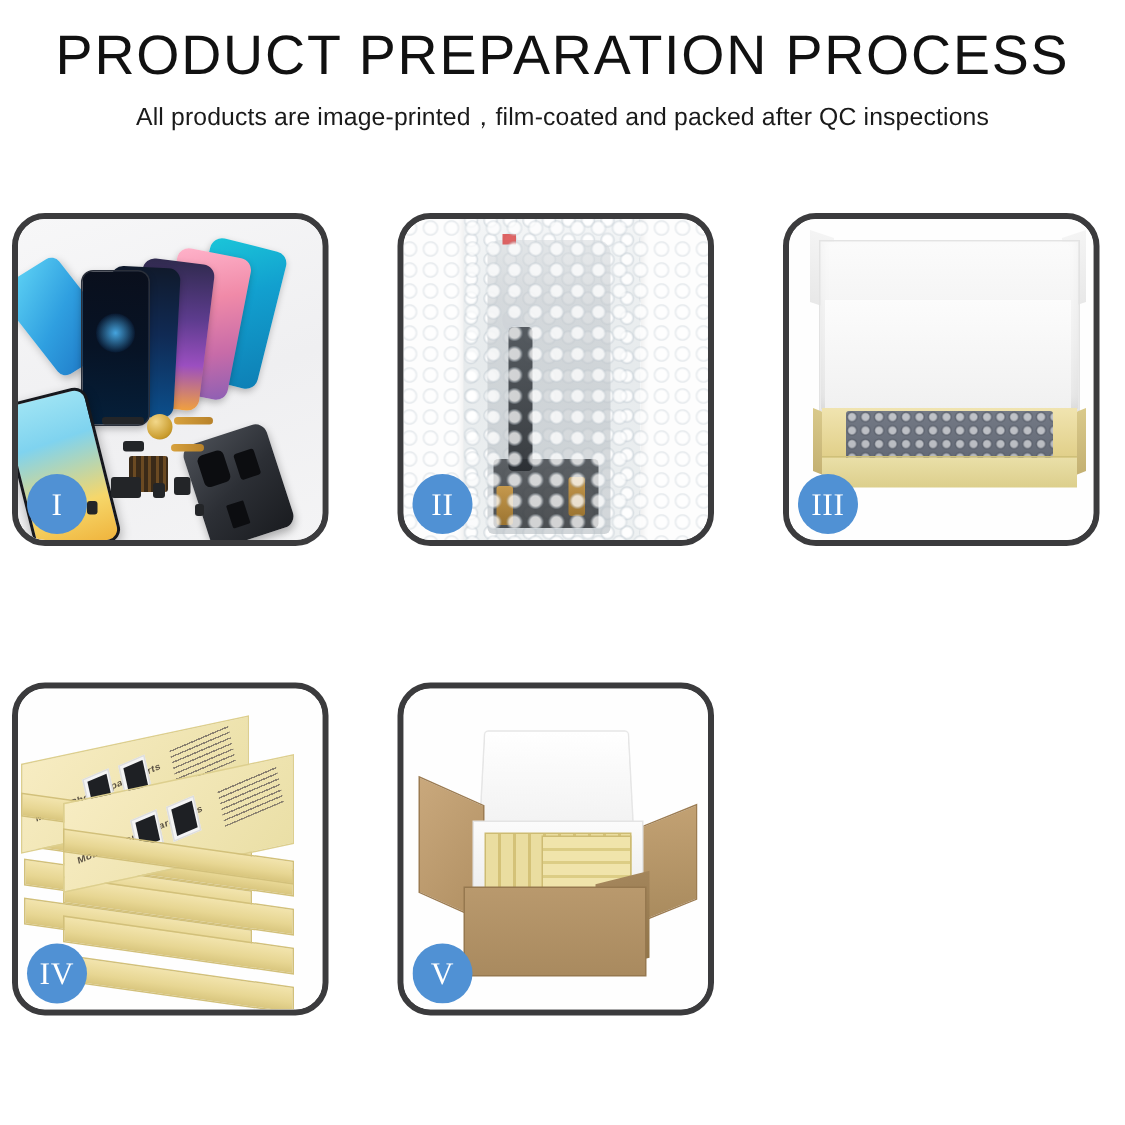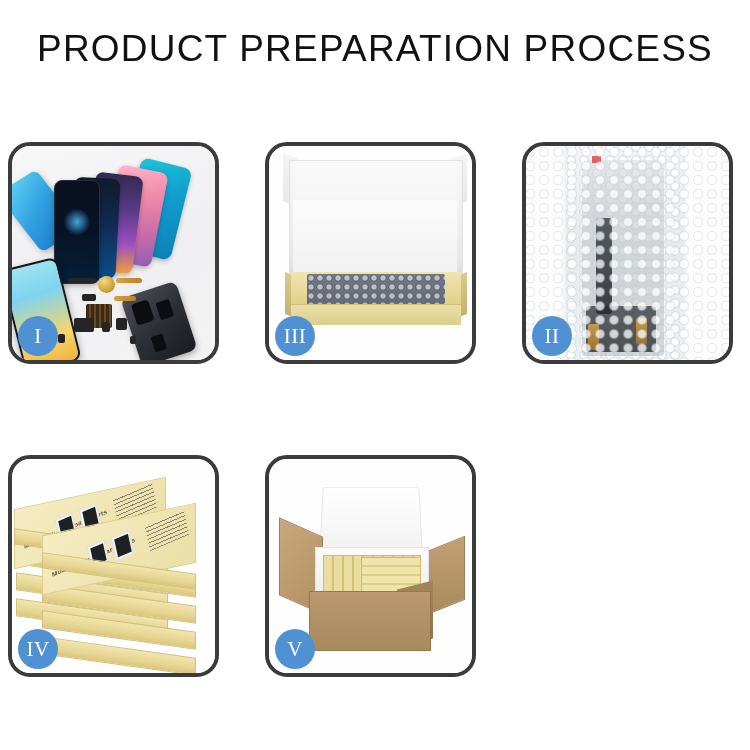--- a/index.html
+++ b/index.html
@@ -11,21 +11,21 @@
     width: 750px;
     height: 750px;
     overflow: hidden;
     font-family: "Liberation Sans", sans-serif;
     position: relative;
   }
 
   
   .header {
     width: 750px;
-    padding-top: 30px;
+    padding-top: 18px;
     text-align: center;
   }
   .page-title {
     font-family: "Liberation Sans", sans-serif;
     font-size: 37px;
     font-weight: 500;
     letter-spacing: 1.2px;
     color: #111111;
     line-height: 1.0;
     margin: 0;
@@ -414,20 +414,21 @@
   }
   .s-nick-a { position:absolute; left:36px; top:96px; width:16px; height:20px; background:#b59a72; }
   .s-nick-b { position:absolute; left:36px; top:158px; width:14px; height:16px; background:#b59a72; }
   .s-seam { position:absolute; left:108px; top:66px; width:2px; height:108px; background:#9d8159; opacity:.6; }
 </style>
 </head>
 <body>
 
 <div class="header">
   <h1 class="page-title">PRODUCT PREPARATION PROCESS</h1>
+  <p class="page-subtitle">All products are image-printed，film-coated and packed after QC inspections</p>
 </div>
 
 <div class="grid">
 
   <div class="grid-row">
 
     <div class="panel">
       <div class="panel-photo">
         <div class="scene-parts">
           <div class="ph ph-blue-flat"></div>
@@ -449,50 +450,50 @@
           <div class="part-flex" style="left:102px;top:150px;width:22px;"></div>
           <div class="part" style="left:46px;top:188px;width:7px;height:9px;"></div>
           <div class="part" style="left:118px;top:190px;width:6px;height:8px;"></div>
         </div>
       </div>
       <div class="badge">I</div>
     </div>
 
     <div class="panel">
       <div class="panel-photo">
+        <div class="scene-bubble">
+          <div class="bubble-bag"></div>
+          <div class="bubble-screen"></div>
+          <div class="bubble-tape"></div>
+          <div class="bubble-conn"></div>
+          <div class="bubble-flex"></div>
+          <div class="bubble-dark"></div>
+          <div class="bubble-gold-a"></div>
+          <div class="bubble-gold-b"></div>
+          <div class="bubble-overlay"></div>
+        </div>
+      </div>
+      <div class="badge">II</div>
+    </div>
+
+    <div class="panel">
+      <div class="panel-photo">
         <div class="scene-tray">
           <div class="tray-lid-l"></div>
           <div class="tray-lid-r"></div>
           <div class="tray-lid"></div>
           <div class="tray-foam"></div>
           <div class="tray-lip-l"></div>
           <div class="tray-lip-r"></div>
           <div class="tray-body"></div>
           <div class="tray-bubble"></div>
           <div class="tray-front"></div>
         </div>
       </div>
       <div class="badge">III</div>
-    </div>
-
-    <div class="panel">
-      <div class="panel-photo">
-        <div class="scene-bubble">
-          <div class="bubble-bag"></div>
-          <div class="bubble-screen"></div>
-          <div class="bubble-tape"></div>
-          <div class="bubble-conn"></div>
-          <div class="bubble-flex"></div>
-          <div class="bubble-dark"></div>
-          <div class="bubble-gold-a"></div>
-          <div class="bubble-gold-b"></div>
-          <div class="bubble-overlay"></div>
-        </div>
-      </div>
-      <div class="badge">II</div>
     </div>
 
   </div>
 
   <div class="grid-row">
 
     <div class="panel">
       <div class="panel-photo">
         <div class="scene-stack">
 

